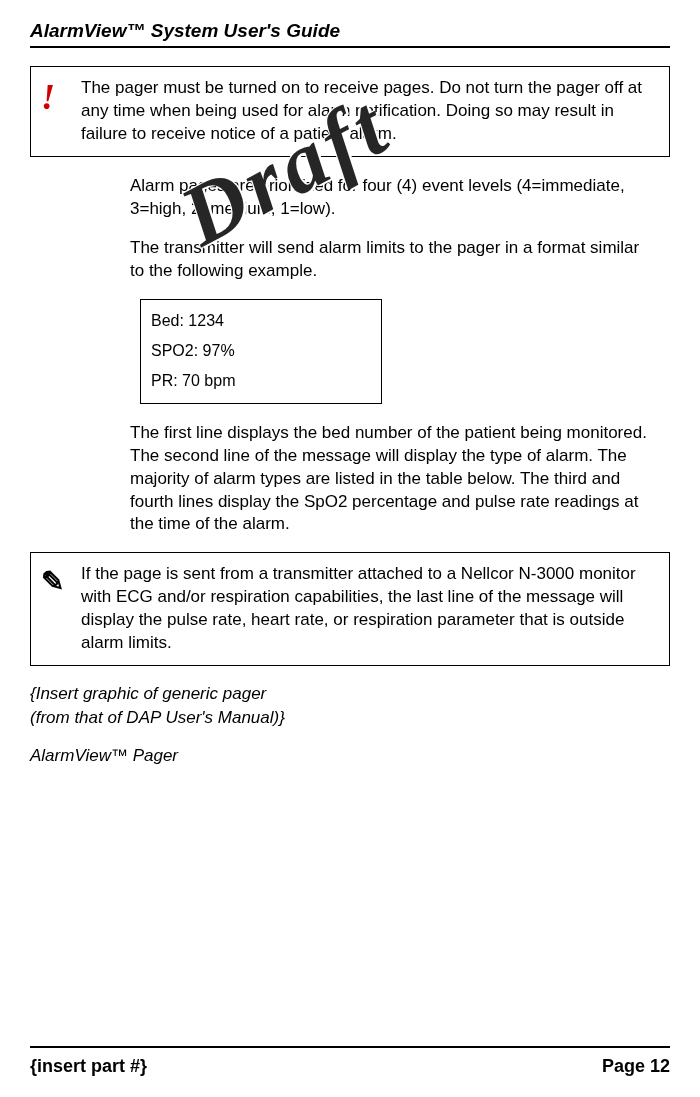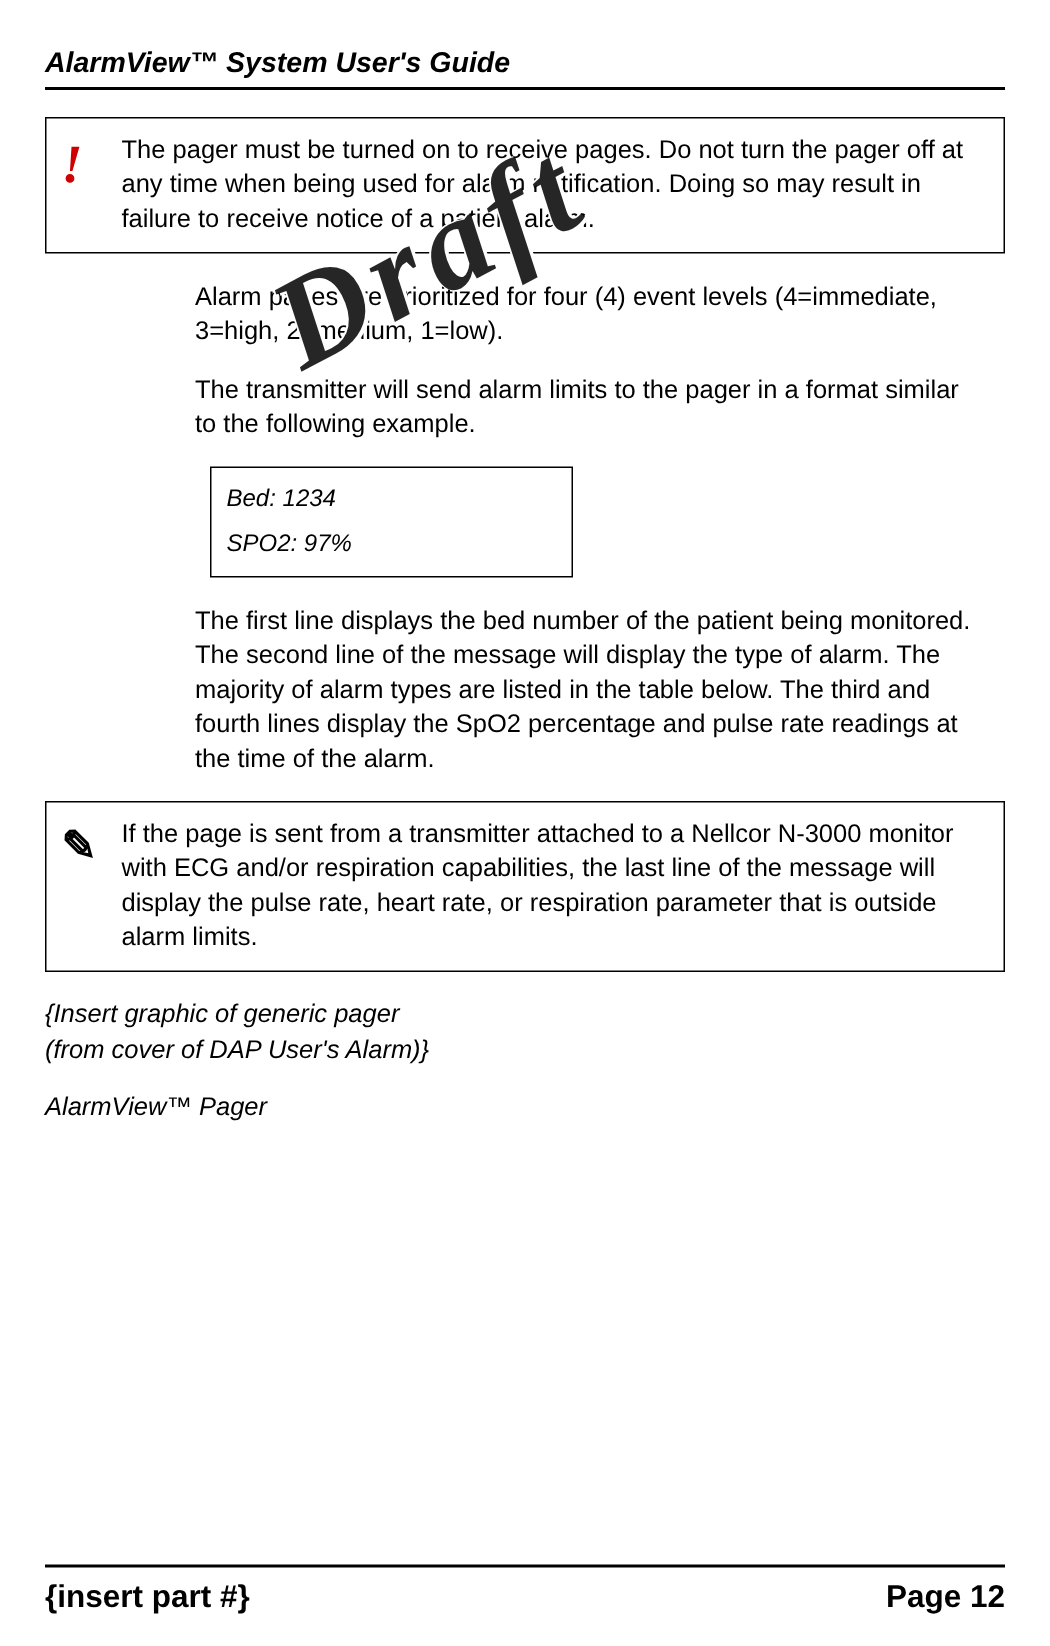--- a/index.html
+++ b/index.html
@@ -7,21 +7,21 @@
     padding: 0;
     font-family: Arial, Helvetica, sans-serif;
     font-size: 17px;
     color: #000;
     width: 700px;
     height: 1097px;
     position: relative;
     background: #fff;
   }
   .page {
-    padding: 32px 30px 20px 30px;
+    padding: 20px 30px 20px 30px;
     position: relative;
     height: 100%;
     box-sizing: border-box;
   }
   .header-title {
     font-weight: bold;
     font-style: italic;
     font-size: 19px;
     margin-bottom: 4px;
   }
@@ -68,38 +68,37 @@
     margin-bottom: 16px;
   }
   .pager-box {
     border: 1.5px solid #000;
     width: 220px;
     margin-left: 110px;
     margin-bottom: 18px;
     padding: 6px 10px;
     line-height: 1.9;
     font-size: 16px;
-    font-style: italic;
   }
   .center-italic {
     text-align: left;
     font-style: italic;
     margin-bottom: 4px;
   }
   .footer {
     position: absolute;
     bottom: 20px;
     left: 30px;
     right: 30px;
   }
   .footer-row {
     display: flex;
     justify-content: space-between;
     font-weight: bold;
-    font-size: 21px;
+    font-size: 18px;
     margin-top: 6px;
     gap: 16px;
   }
   .watermark {
     position: absolute;
     left: 175px;
     top: 120px;
     font-family: "Times New Roman", serif;
     font-weight: bold;
     font-style: italic;
@@ -124,32 +123,33 @@
     <span class="callout-icon exclaim">!</span>
     <span>The pager must be turned on to receive pages. Do not turn the pager off at any time when being used for alarm notification. Doing so may result in failure to receive notice of a patient alarm.</span>
   </div>
 
   <div class="body-block">Alarm pages are prioritized for four (4) event levels (4=immediate, 3=high, 2=medium, 1=low).</div>
   <div class="body-block">The transmitter will send alarm limits to the pager in a format similar to the following example.</div>
 
   <div class="pager-box">
     <div>Bed: 1234</div>
     <div>SPO2: 97%</div>
+    <div>PR: 70 bpm</div>
   </div>
 
   <div class="body-block">The first line displays the bed number of the patient being monitored. The second line of the message will display the type of alarm. The majority of alarm types are listed in the table below. The third and fourth lines display the SpO2 percentage and pulse rate readings at the time of the alarm.</div>
 
   <div class="callout">
     <span class="callout-icon pencil">✎</span>
     <span>If the page is sent from a transmitter attached to a Nellcor N-3000 monitor with ECG and/or respiration capabilities, the last line of the message will display the pulse rate, heart rate, or respiration parameter that is outside alarm limits.</span>
   </div>
 
 
   <div class="center-italic">{Insert graphic of generic pager</div>
-  <div class="center-italic" style="margin-bottom:18px;">(from cover of DAP User's Alarm)}</div>
+  <div class="center-italic" style="margin-bottom:18px;">(from that of DAP User's Manual)}</div>
 
   <div class="center-italic">AlarmView™ Pager</div>
 
   <div class="watermark">Draft</div>
 
   <div class="footer">
     <hr class="hr-thin">
     <div class="footer-row">
       <span>{insert part #}</span>
       <span>Page 12</span>

